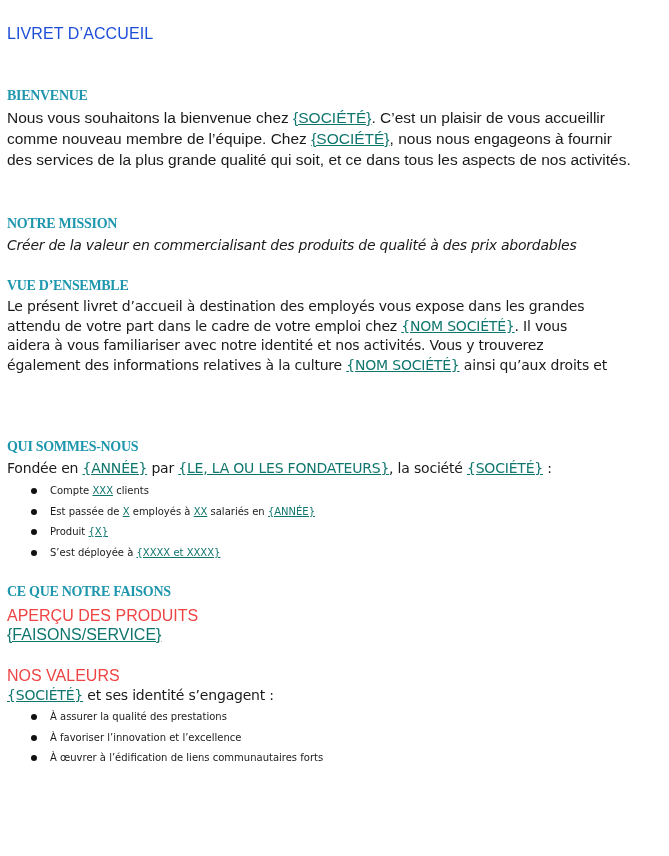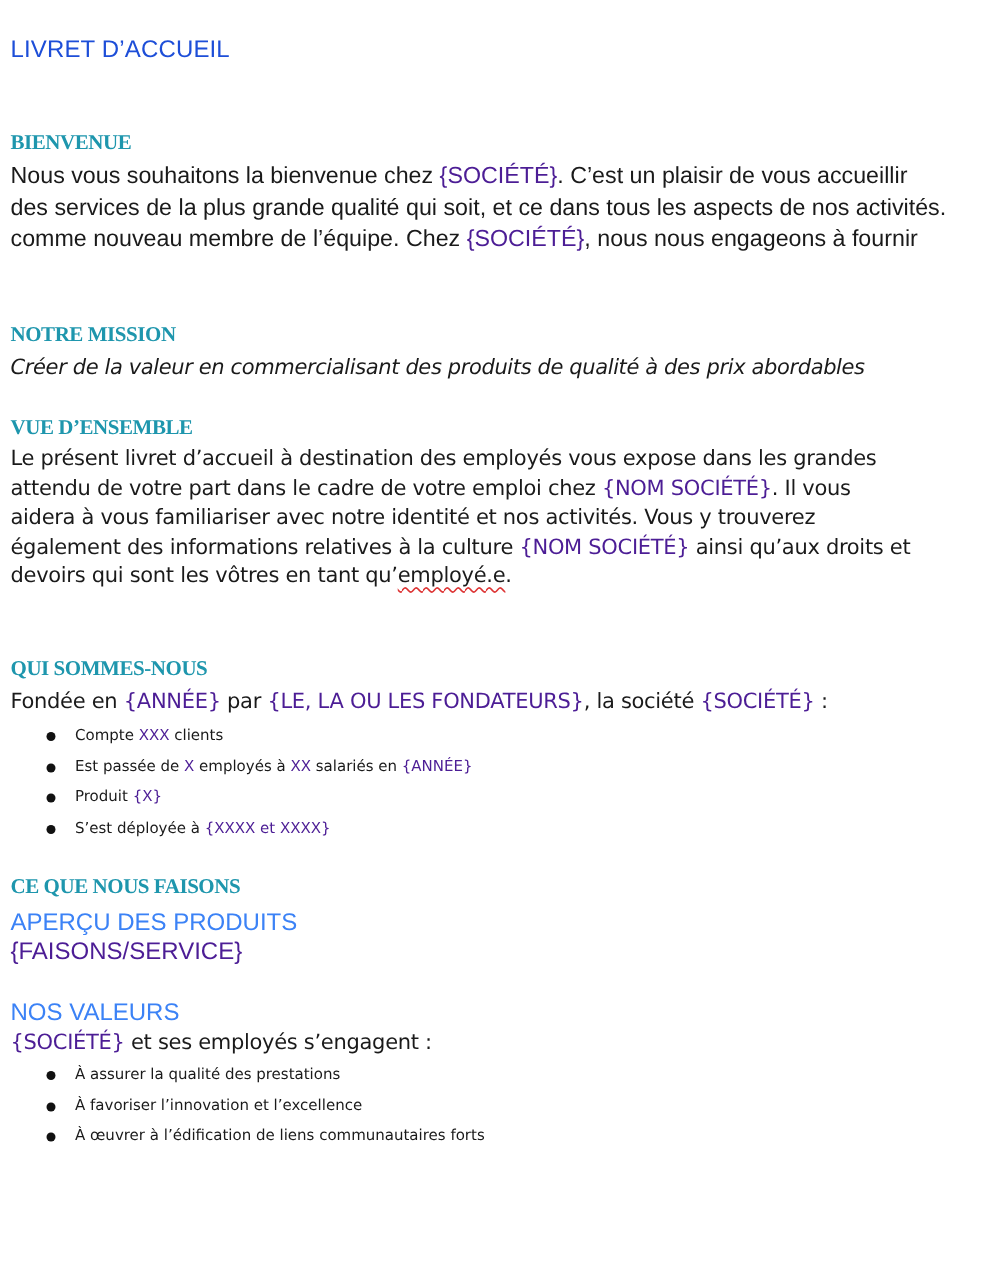--- a/index.html
+++ b/index.html
@@ -14,30 +14,30 @@
       font-size: 16px; color: #1d4ed8; letter-spacing: 0.1px;
     }
     .h {
       position: absolute; left: 0;
       font-family: Liberation Serif, serif; font-weight: bold;
       font-size: 14px; color: #1e96ad; letter-spacing: -0.3px;
     }
     .sub {
       position: absolute; left: 0;
       font-family: "Liberation Sans", sans-serif;
-      font-size: 16px; color: #3b82f6;
+      font-size: 16px; color: #ef4444;
     }
     .p {
       position: absolute; left: 0; width: 650px;
       font-family: "Liberation Sans", sans-serif;
       font-size: 15.5px; line-height: 21px; color: #1a1a1a;
     }
     .p.q { font-family: "DejaVu Sans", sans-serif; font-size: 14px; letter-spacing: -0.2px; }
     .em { font-style: italic; font-family: "DejaVu Sans", sans-serif; font-size: 14px; letter-spacing: -0.25px; }
-    .ph { color: #4c1d95; }
+    .ph { color: #0f766e; text-decoration: underline; }
     .squig { text-decoration: underline wavy #d33; text-decoration-thickness: 1px; text-underline-offset: 3px; }
     ul.bl {
       position: absolute; left: 0; margin: 0; padding: 0; list-style: none;
       font-family: "DejaVu Sans", sans-serif; font-size: 10px; color: #1a1a1a;
     }
     ul.bl li { position: relative; padding-left: 43px; height: 20.5px; line-height: 20px; }
     ul.bl li::before {
       content: ""; position: absolute; left: 24px; top: 7px;
       width: 6px; height: 6px; border-radius: 50%; background: #111;
     }
@@ -45,54 +45,53 @@
 </head>
 <body>
 
 <div class="page">
 
   <div class="title">LIVRET D’ACCUEIL</div>
 
   <div class="h" style="top:88px">BIENVENUE</div>
   <div class="p" style="top:107px">
     <div><span>Nous vous souhaitons la bienvenue chez </span><span class="ph">{SOCIÉTÉ}</span><span>. C’est un plaisir de vous accueillir</span></div>
+    <div><span>comme nouveau membre de l’équipe. Chez </span><span class="ph">{SOCIÉTÉ}</span><span>, nous nous engageons à fournir</span></div>
     <div>des services de la plus grande qualité qui soit, et ce dans tous les aspects de nos activités.</div>
-    <div><span>comme nouveau membre de l’équipe. Chez </span><span class="ph">{SOCIÉTÉ}</span><span>, nous nous engageons à fournir</span></div>
   </div>
 
   <div class="h" style="top:216px">NOTRE MISSION</div>
   <div class="p em" style="top:235px">Créer de la valeur en commercialisant des produits de qualité à des prix abordables</div>
 
   <div class="h" style="top:278px">VUE D’ENSEMBLE</div>
   <div class="p q" style="top:297px;line-height:19.5px">
     <div>Le présent livret d’accueil à destination des employés vous expose dans les grandes</div>
     <div><span>attendu de votre part dans le cadre de votre emploi chez </span><span class="ph">{NOM SOCIÉTÉ}</span><span>. Il vous</span></div>
     <div>aidera à vous familiariser avec notre identité et nos activités. Vous y trouverez</div>
     <div><span>également des informations relatives à la culture </span><span class="ph">{NOM SOCIÉTÉ}</span><span> ainsi qu’aux droits et</span></div>
-    <div><span>devoirs qui sont les vôtres en tant qu’</span><span class="squig">employé.e</span><span>.</span></div>
   </div>
 
   <div class="h" style="top:439px">QUI SOMMES-NOUS</div>
   <div class="p q" style="top:458px">
     <span>Fondée en </span><span class="ph">{ANNÉE}</span><span> par </span><span class="ph">{LE, LA OU LES FONDATEURS}</span><span>, la société </span><span class="ph">{SOCIÉTÉ}</span><span> :</span>
   </div>
   <ul class="bl" style="top:481px">
     <li><span>Compte </span><span class="ph">XXX</span><span> clients</span></li>
     <li><span>Est passée de </span><span class="ph">X</span><span> employés à </span><span class="ph">XX</span><span> salariés en </span><span class="ph">{ANNÉE}</span></li>
     <li><span>Produit </span><span class="ph">{X}</span></li>
     <li><span>S’est déployée à </span><span class="ph">{XXXX et XXXX}</span></li>
   </ul>
 
-  <div class="h" style="top:584px">CE QUE NOUS FAISONS</div>
+  <div class="h" style="top:584px">CE QUE NOTRE FAISONS</div>
   <div class="sub" style="top:607px">APERÇU DES PRODUITS</div>
   <div class="sub ph" style="top:626px">{FAISONS/SERVICE}</div>
 
   <div class="sub" style="top:667px">NOS VALEURS</div>
   <div class="p q" style="top:685px">
-    <span class="ph">{SOCIÉTÉ}</span><span> et ses employés s’engagent :</span>
+    <span class="ph">{SOCIÉTÉ}</span><span> et ses identité s’engagent :</span>
   </div>
   <ul class="bl" style="top:707px">
     <li>À assurer la qualité des prestations</li>
     <li>À favoriser l’innovation et l’excellence</li>
     <li>À œuvrer à l’édification de liens communautaires forts</li>
   </ul>
 
 </div>
 
 </body></html>

